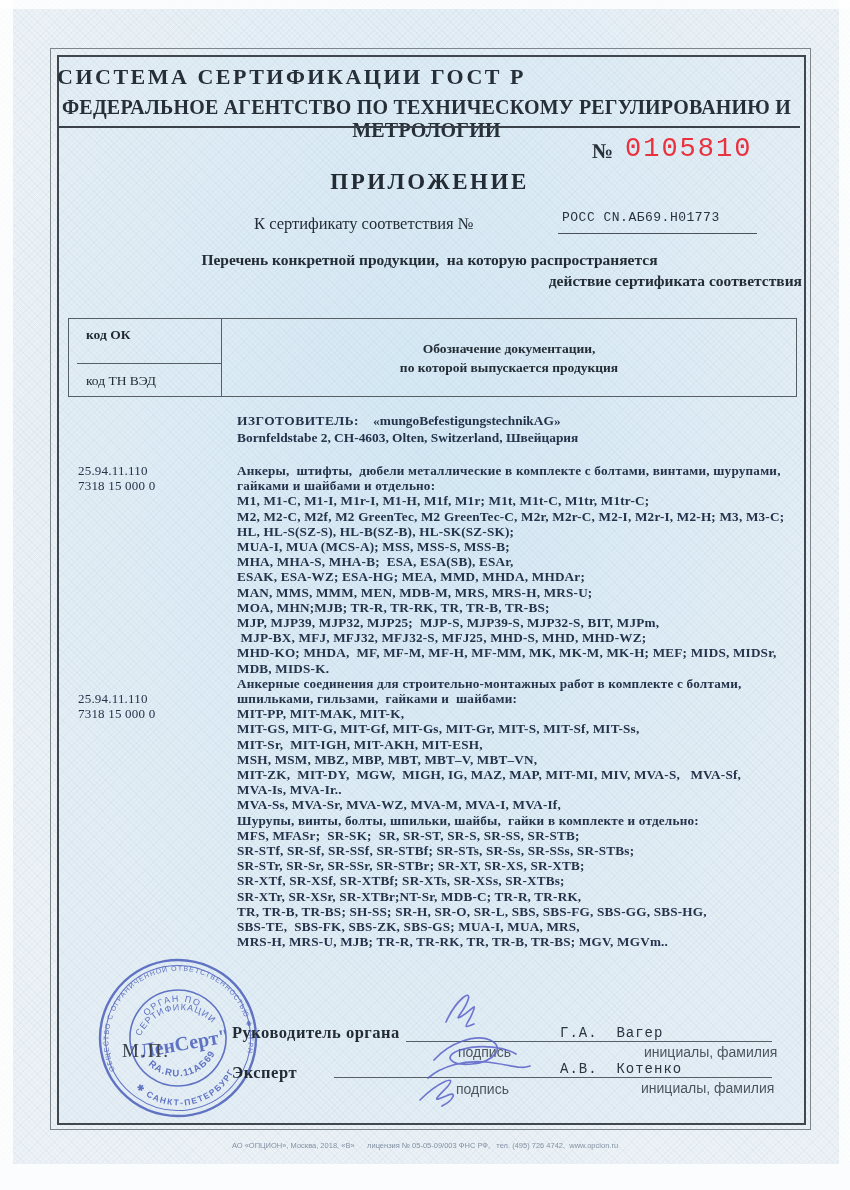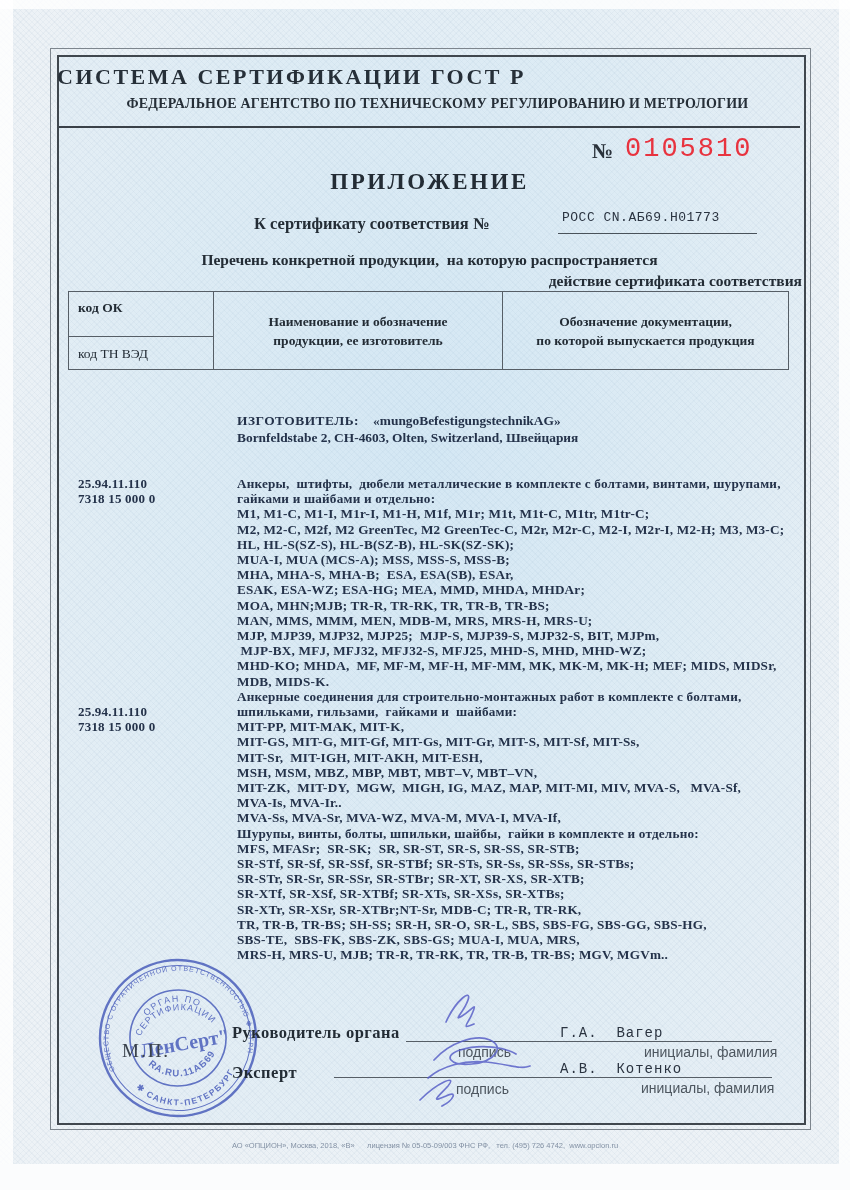--- a/index.html
+++ b/index.html
@@ -13,42 +13,42 @@
     font-family:"Liberation Serif", serif;color:#232c35;
   }
   .edge{position:absolute;background:rgba(255,255,255,.8);}
   .edge-top{left:0;top:0;width:100%;height:9px;}
   .edge-left{left:0;top:0;width:13px;height:100%;}
   .edge-right{right:0;top:0;width:11px;height:100%;}
   .edge-bottom{left:0;top:1164px;width:100%;height:26px;background:#fbfcfd;}
   .frame-outer{position:absolute;left:50px;top:48px;width:759px;height:1080px;border:1px solid #7d858d;}
   .frame-inner{position:absolute;left:57px;top:55px;width:745px;height:1066px;border:2px solid #40474e;background:rgba(185,218,240,.14);}
   .hdr1{position:absolute;left:57px;top:64px;width:745px;font-size:22px;font-weight:bold;letter-spacing:2.5px;color:#262f38;}
-  .hdr2{position:absolute;left:65px;top:96px;width:745px;text-align:center;font-size:14px;font-weight:bold;letter-spacing:0.2px;color:#262f38;}
+  .hdr2{position:absolute;left:54px;top:96px;width:745px;text-align:center;font-size:20px;font-weight:bold;letter-spacing:0.2px;color:#262f38;}
   .hdr-rule{position:absolute;left:59px;top:126px;width:741px;height:2px;background:#3a4148;}
   .blank-no-prefix{position:absolute;left:592px;top:139px;font-size:21px;font-weight:bold;color:#2a323b;}
   .blank-no-value{position:absolute;left:625px;top:134px;font-family:"Liberation Mono", monospace;font-size:27px;color:#e8333f;letter-spacing:2px;}
   .doc-title{position:absolute;left:57px;top:169px;width:745px;text-align:center;font-size:23px;font-weight:bold;letter-spacing:2.5px;}
-  .cert-label{position:absolute;left:254px;top:214px;font-size:16.5px;font-weight:bold;}
+  .cert-label{position:absolute;left:254px;top:214px;font-size:16.5px;font-weight:normal;}
   .cert-value{position:absolute;left:562px;top:210px;font-family:"Liberation Mono", monospace;font-size:13px;letter-spacing:0.5px;color:#2a3340;}
   .cert-underline{position:absolute;left:558px;top:233px;width:199px;height:1px;background:#49525a;}
   .sub1{position:absolute;left:57px;top:251px;width:745px;text-align:center;font-size:15.5px;font-weight:bold;white-space:pre;}
   .sub2{position:absolute;left:57px;top:272px;width:745px;text-align:right;font-size:15.5px;font-weight:bold;}
-  .htable{position:absolute;left:68px;top:291px;width:719px;height:77px;border:1px solid #565e66;display:flex;}
+  .htable{position:absolute;left:68px;top:318px;width:719px;height:77px;border:1px solid #565e66;display:flex;padding-left:8px;}
   .htable .c1{width:144px;border-right:1px solid #565e66;display:flex;flex-direction:column;}
   .htable .c1 .c1a{height:47%;border-bottom:1px solid #565e66;padding:8px 0 0 9px;font-size:13.5px;font-weight:bold;}
   .htable .c1 .c1b{flex:1;padding:9px 0 0 9px;font-size:13.5px;font-weight:normal;}
   .htable .c2{width:288px;border-right:1px solid #565e66;display:flex;flex-direction:column;justify-content:center;text-align:center;font-size:13.5px;font-weight:bold;line-height:19px;}
   .htable .c3{flex:1;display:flex;flex-direction:column;justify-content:center;text-align:center;font-size:13.5px;font-weight:bold;line-height:19px;}
   .body-block{position:absolute;left:78px;top:412px;width:714px;color:#24324a;}
-  .man-block{margin-left:159px;line-height:17px;font-size:13.4px;font-weight:bold;margin-bottom:30px;}
+  .man-block{margin-left:159px;line-height:17px;font-size:13.4px;font-weight:bold;margin-bottom:17px;}
   .man-label{letter-spacing:0.5px;}
   .man-name{margin-left:14px;}
   .prod-row{display:flex;}
-  .codes{width:159px;flex:none;font-size:13px;font-weight:bold;line-height:15.2px;letter-spacing:0.2px;}
+  .codes{width:159px;flex:none;font-size:13px;font-weight:normal;line-height:15.2px;letter-spacing:0.2px;}
   .codes.offset1{padding-top:15.2px;}
   .plines{flex:1;}
   .pline{white-space:pre;font-size:13.2px;font-weight:bold;line-height:15.2px;letter-spacing:0.2px;}
   .stamp-svg{position:absolute;left:92px;top:952px;opacity:.88;}
   .mp-label{position:absolute;left:122px;top:1040px;font-size:19px;color:#3a424c;letter-spacing:2px;}
   .role1{position:absolute;left:232px;top:1023px;font-size:16.5px;font-weight:bold;letter-spacing:0.5px;}
   .role2{position:absolute;left:232px;top:1063px;font-size:16.5px;font-weight:bold;letter-spacing:0.5px;}
   .sline1{position:absolute;left:406px;top:1041px;width:366px;height:1px;background:#565e66;}
   .sline2{position:absolute;left:334px;top:1077px;width:438px;height:1px;background:#565e66;}
   .sig-name1{position:absolute;left:560px;top:1025px;font-family:"Liberation Mono", monospace;font-size:14px;letter-spacing:1px;color:#2a3340;white-space:pre;}
@@ -90,24 +90,20 @@
   <div class="cert-underline"></div>
 
   <div class="sub1">Перечень конкретной продукции,  на которую распространяется</div>
   <div class="sub2">действие сертификата соответствия</div>
 
   <div class="htable">
     <div class="c1">
       <div class="c1a">код ОК</div>
       <div class="c1b">код ТН ВЭД</div>
     </div>
-    <div class="c2">
-      <div>Наименование и обозначение</div>
-      <div>продукции, ее изготовитель</div>
-    </div>
     <div class="c3">
       <div>Обозначение документации,</div>
       <div>по которой выпускается продукция</div>
     </div>
   </div>
 
   <div class="body-block">
     <div class="man-block">
       <div><span class="man-label">ИЗГОТОВИТЕЛЬ:</span><span class="man-name">«mungoBefestigungstechnikAG»</span></div>
       <div>Bornfeldstabe 2, CH-4603, Olten, Switzerland, Швейцария</div>
@@ -120,22 +116,22 @@
       </div>
       <div class="plines">
           <div class="pline">Анкеры,  штифты,  дюбели металлические в комплекте с болтами, винтами, шурупами,</div>
           <div class="pline">гайками и шайбами и отдельно:</div>
           <div class="pline">M1, M1-C, M1-I, M1r-I, M1-H, M1f, M1r; M1t, M1t-C, M1tr, M1tr-C;</div>
           <div class="pline">M2, M2-C, M2f, M2 GreenTec, M2 GreenTec-C, M2r, M2r-C, M2-I, M2r-I, M2-H; M3, M3-C;</div>
           <div class="pline">HL, HL-S(SZ-S), HL-B(SZ-B), HL-SK(SZ-SK);</div>
           <div class="pline">MUA-I, MUA (MCS-A); MSS, MSS-S, MSS-B;</div>
           <div class="pline">MHA, MHA-S, MHA-B;  ESA, ESA(SB), ESAr,</div>
           <div class="pline">ESAK, ESA-WZ; ESA-HG; MEA, MMD, MHDA, MHDAr;</div>
+          <div class="pline">MAN, MMS, MMM, MEN, MDB-M, MRS, MRS-H, MRS-U;</div>
           <div class="pline">MOA, MHN;MJB; TR-R, TR-RK, TR, TR-B, TR-BS;</div>
-          <div class="pline">MAN, MMS, MMM, MEN, MDB-M, MRS, MRS-H, MRS-U;</div>
           <div class="pline">MJP, MJP39, MJP32, MJP25;  MJP-S, MJP39-S, MJP32-S, BIT, MJPm,</div>
           <div class="pline"> MJP-BX, MFJ, MFJ32, MFJ32-S, MFJ25, MHD-S, MHD, MHD-WZ;</div>
           <div class="pline">MHD-KO; MHDA,  MF, MF-M, MF-H, MF-MM, MK, MK-M, MK-H; MEF; MIDS, MIDSr,</div>
           <div class="pline">MDB, MIDS-K.</div>
         </div>
     </div>
 
     <div class="prod-row">
       <div class="codes offset1">
         <div>25.94.11.110</div>

